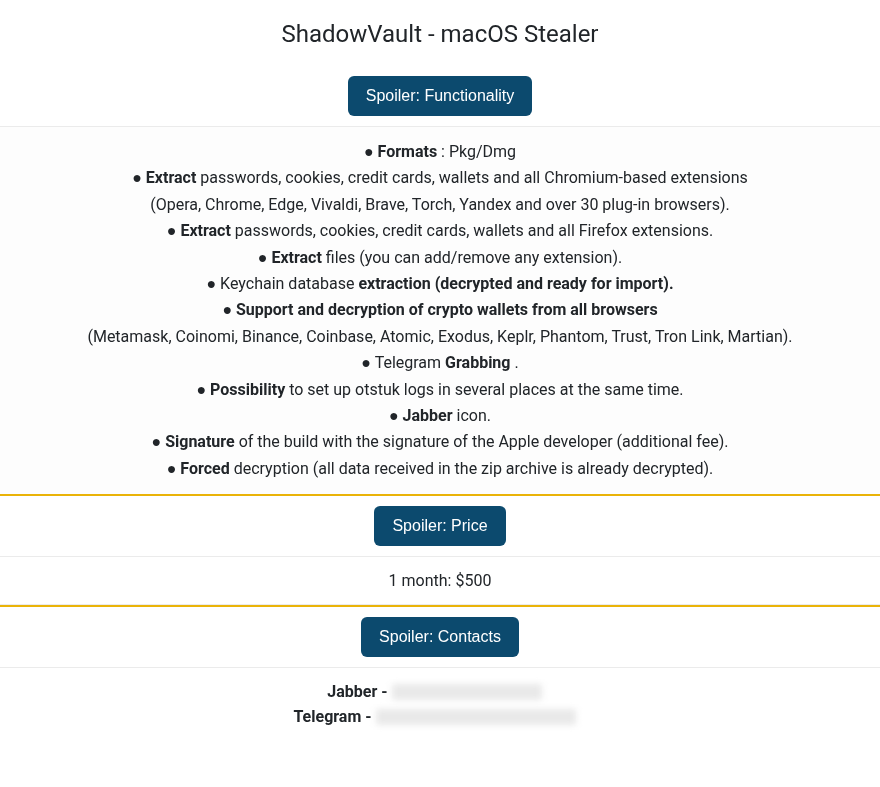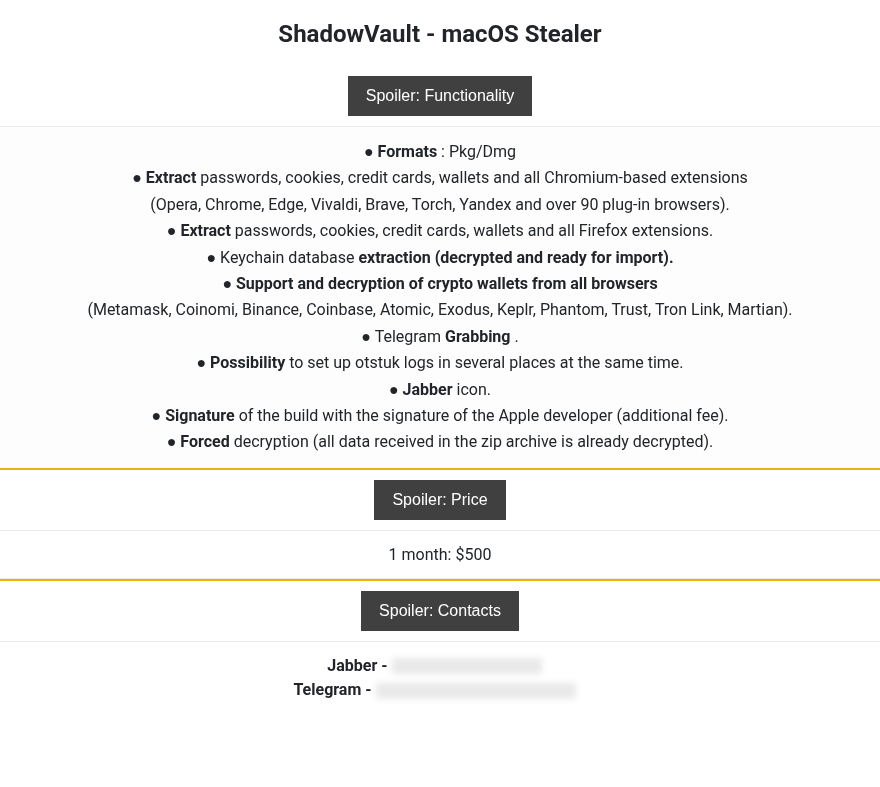--- a/index.html
+++ b/index.html
@@ -10,40 +10,40 @@
     body {
       font-family: -apple-system, BlinkMacSystemFont, "Segoe UI", Roboto, "Helvetica Neue", Arial, sans-serif;
       background: #ffffff;
       color: #212529;
       width: 880px;
       font-size: 16px;
     }
     .title {
       text-align: center;
       font-size: 24px;
-      font-weight: 700;
+      font-weight: 400;
       padding: 20px 0 18px 0;
       color: #212529;
     }
     .spoiler-btn-wrap {
       text-align: center;
       padding: 10px 0;
       border-top: 2px solid #eab308;
       border-bottom: 1px solid #ebebeb;
       background: #fff;
     }
     .spoiler-btn-wrap.first {
       border-top: none;
     }
     .spoiler-btn {
       display: inline-block;
-      background: #404040;
+      background: #0c4a6e;
       color: #ffffff;
       padding: 11px 18px;
-      border-radius: 0;
+      border-radius: 6px;
       font-size: 16px;
       font-weight: 400;
       cursor: pointer;
       border: none;
     }
     .content-block {
       padding: 12px 20px;
       text-align: center;
       line-height: 1.65;
       font-size: 16px;
@@ -98,23 +98,26 @@
   <button class="spoiler-btn">Spoiler: Functionality</button>
 </div>
 
 <div class="content-block">
   <p>
     <span>● </span><b>Formats</b><span> : Pkg/Dmg</span>
   </p>
   <p>
     <span>● </span><b>Extract</b><span> passwords, cookies, credit cards, wallets and all Chromium-based extensions</span>
   </p>
-  <p>(Opera, Chrome, Edge, Vivaldi, Brave, Torch, Yandex and over 90 plug-in browsers).</p>
+  <p>(Opera, Chrome, Edge, Vivaldi, Brave, Torch, Yandex and over 30 plug-in browsers).</p>
   <p>
     <span>● </span><b>Extract</b><span> passwords, cookies, credit cards, wallets and all Firefox extensions.</span>
+  </p>
+  <p>
+    <span>● </span><b>Extract</b><span> files (you can add/remove any extension).</span>
   </p>
   <p>
     <span>● Keychain database </span><b>extraction (decrypted and ready for import).</b>
   </p>
   <p>
     <span>● </span><b>Support and decryption of crypto wallets from all browsers</b>
   </p>
   <p>(Metamask, Coinomi, Binance, Coinbase, Atomic, Exodus, Keplr, Phantom, Trust, Tron Link, Martian).</p>
   <p>
     <span>● Telegram </span><b>Grabbing</b><span> .</span>

